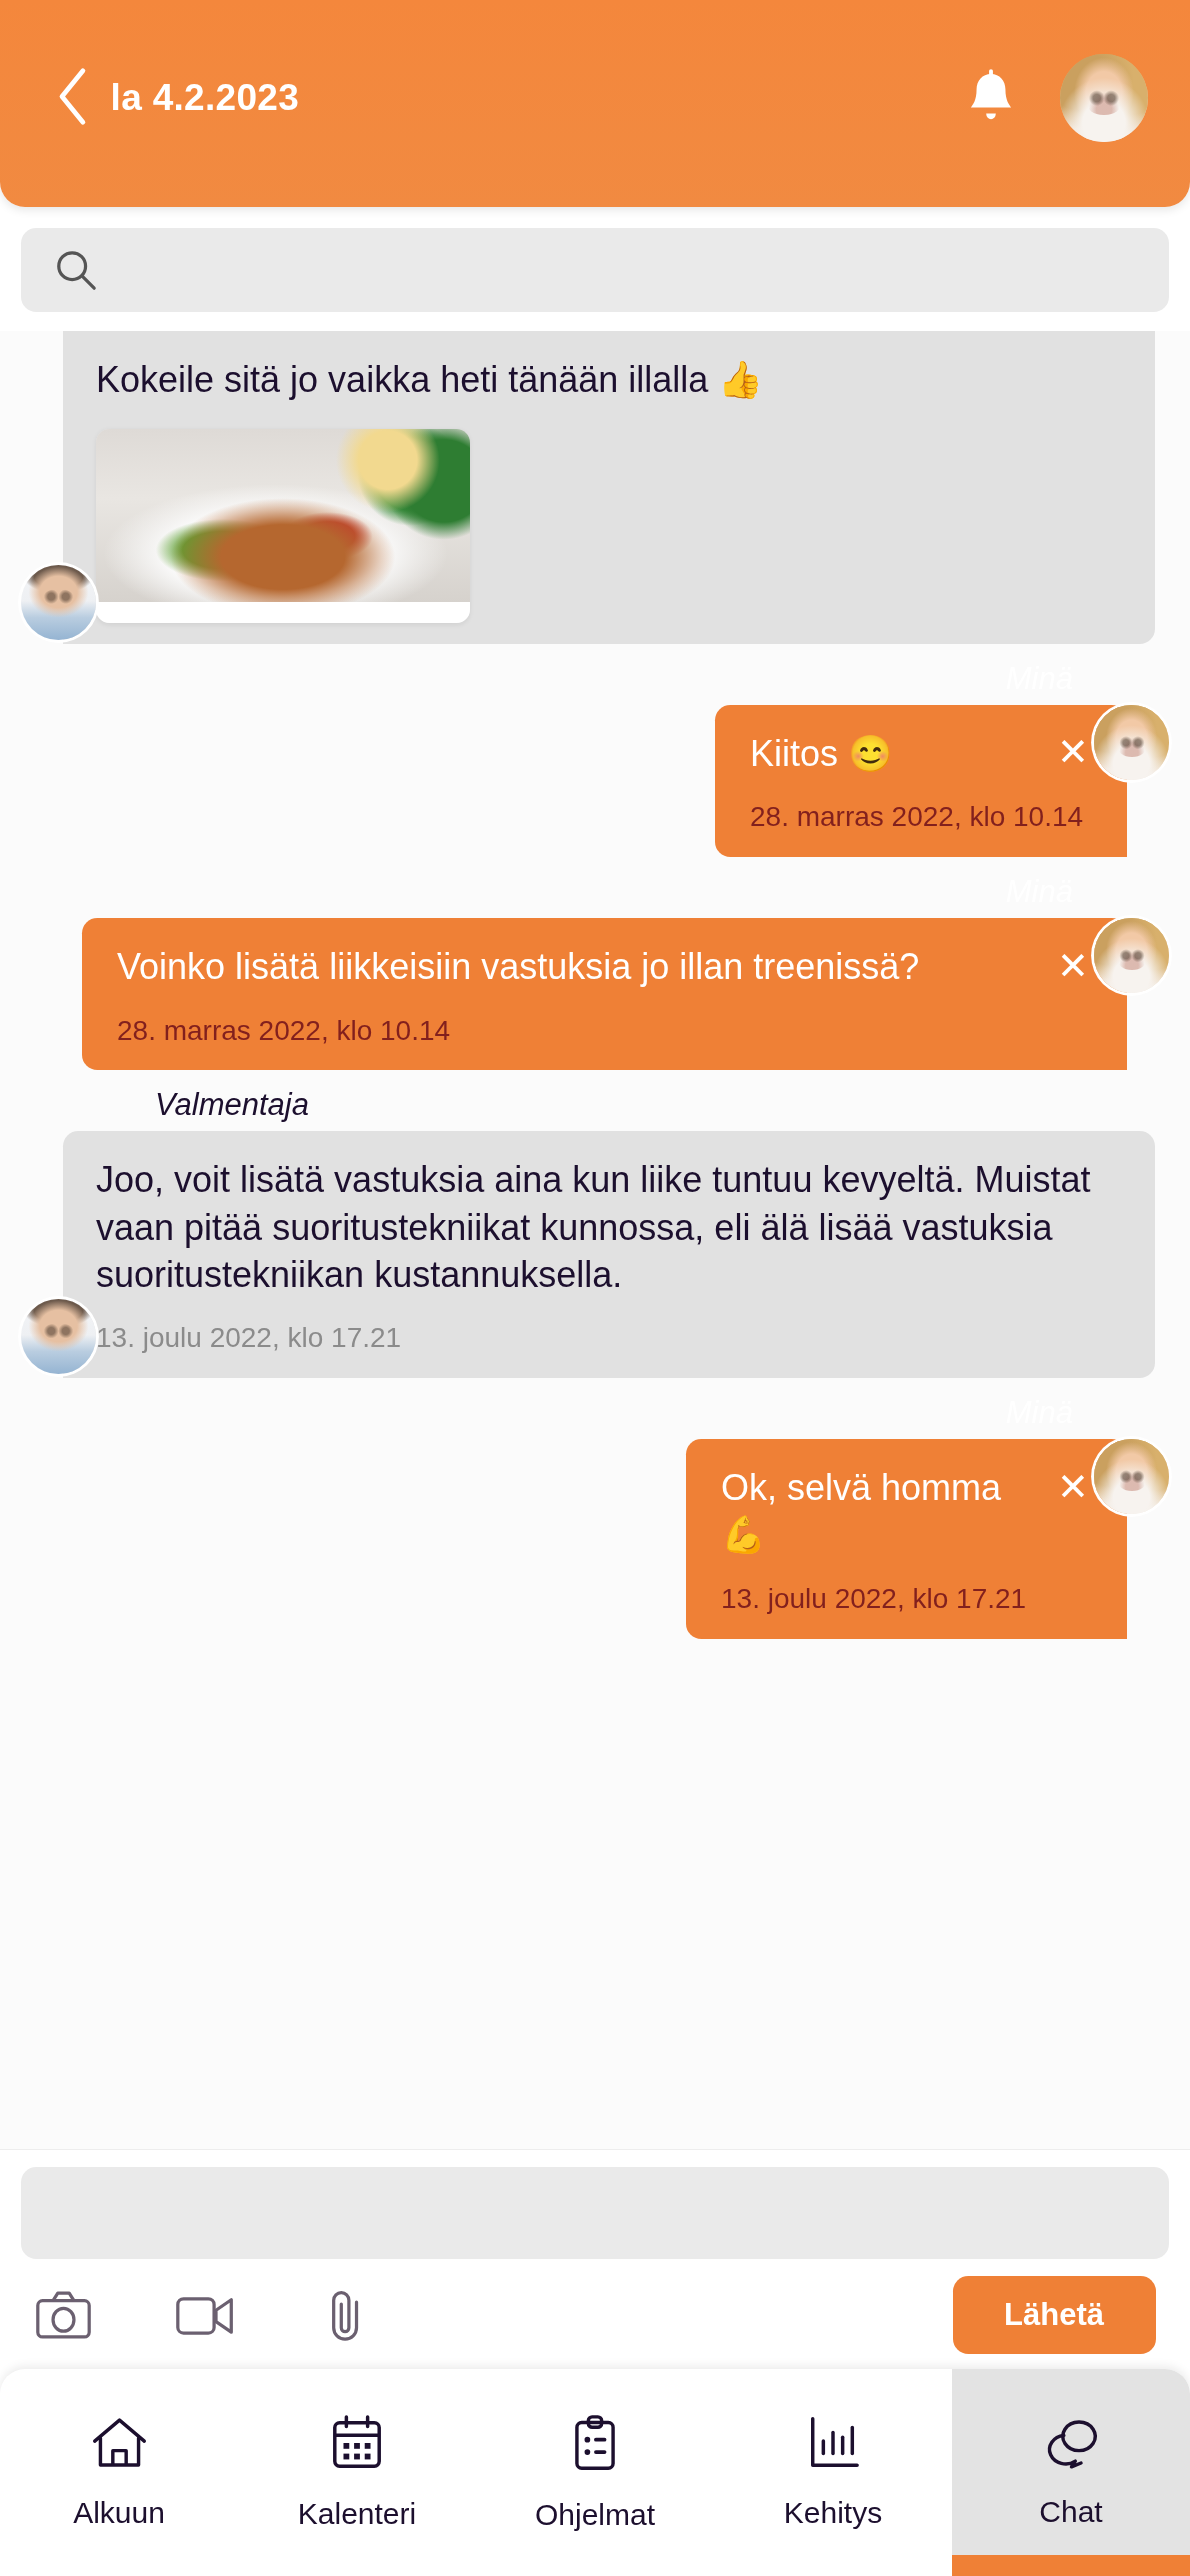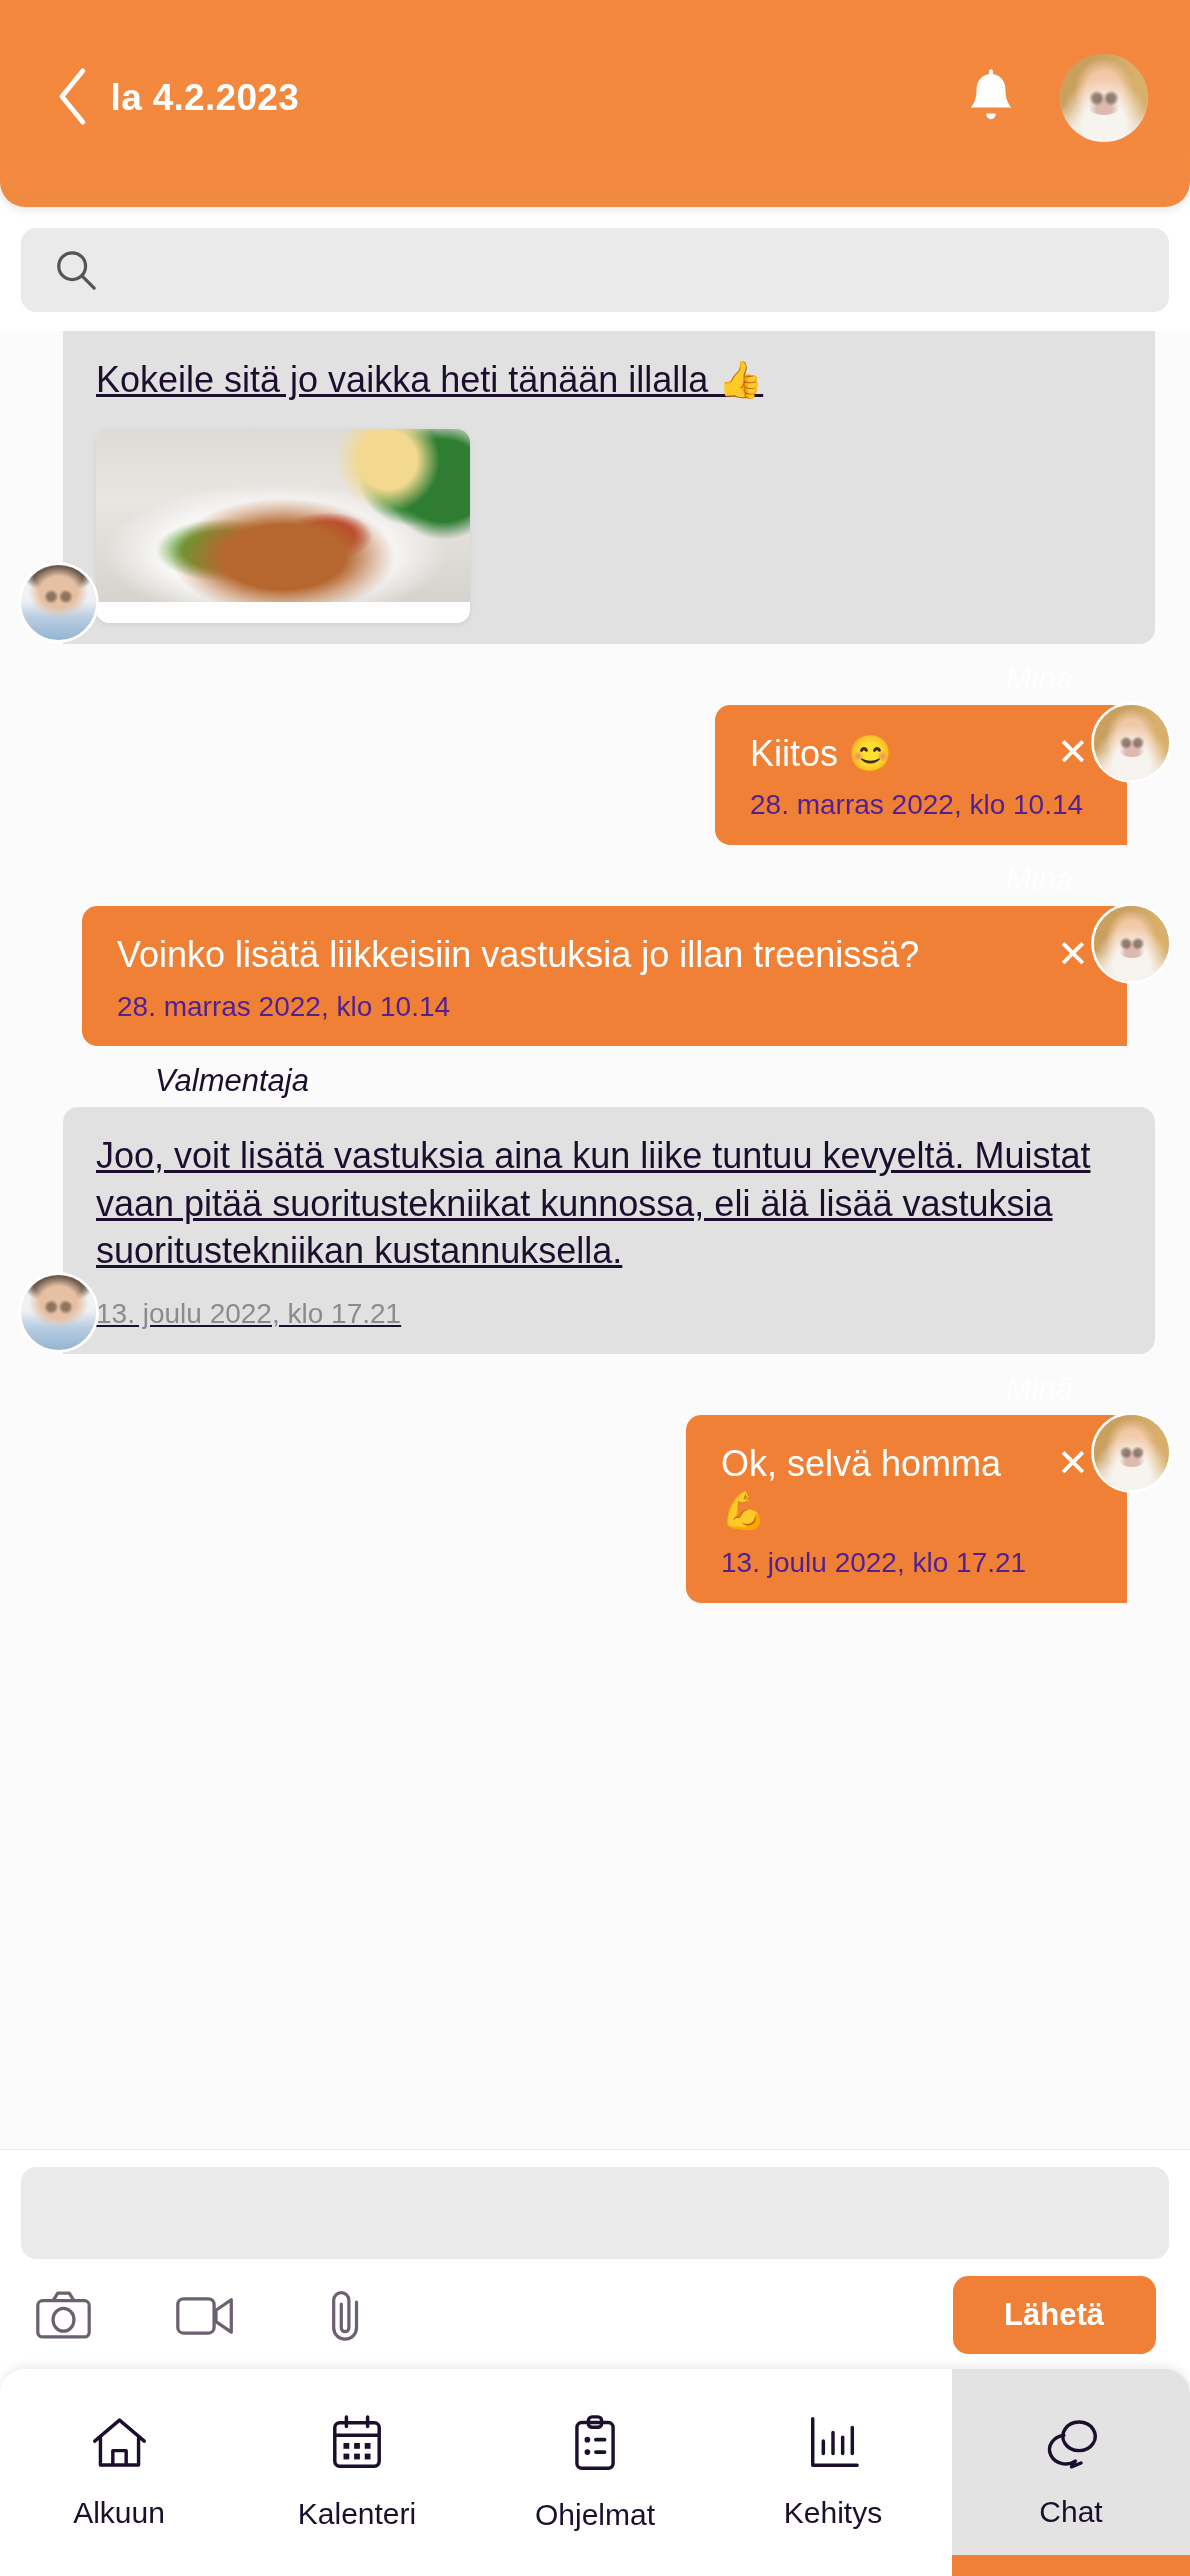--- a/index.html
+++ b/index.html
@@ -163,21 +163,20 @@
   .bubble-in {
     background: #e1e1e1;
     color: #1c0f2e;
     border-radius: 15.3px;
     border-bottom-left-radius: 0;
     padding: 25px 33px 21px 33px;
     font-size: 36px;
     line-height: 1.32;
     flex: 1 1 auto;
     position: relative;
-    text-decoration: underline;
   }
   .bubble-in.flush-top {
     border-top-left-radius: 0;
     border-top-right-radius: 0;
   }
   .ts-in {
     font-size: 28px;
     color: #8b8b8b;
     margin-top: 21px;
   }
@@ -230,22 +229,22 @@
     flex: 0 0 auto;
     width: 42px; height: 42px;
     display: flex; align-items: center; justify-content: center;
     color: #ffffff;
     font-size: 38px;
     line-height: 1;
     margin-top: 1.9px;
   }
   .ts-out {
     font-size: 28px;
-    color: #4c1d95;
-    margin-top: 10px;
+    color: #7f1d1d;
+    margin-top: 22px;
     opacity: 0.97;
   }
   .avatar-out {
     width: 75px; height: 75px;
     border-radius: 50%;
     overflow: hidden;
     flex: 0 0 auto;
     margin: 0 21px 3.8px -33px;
     position: relative;
     z-index: 3;

